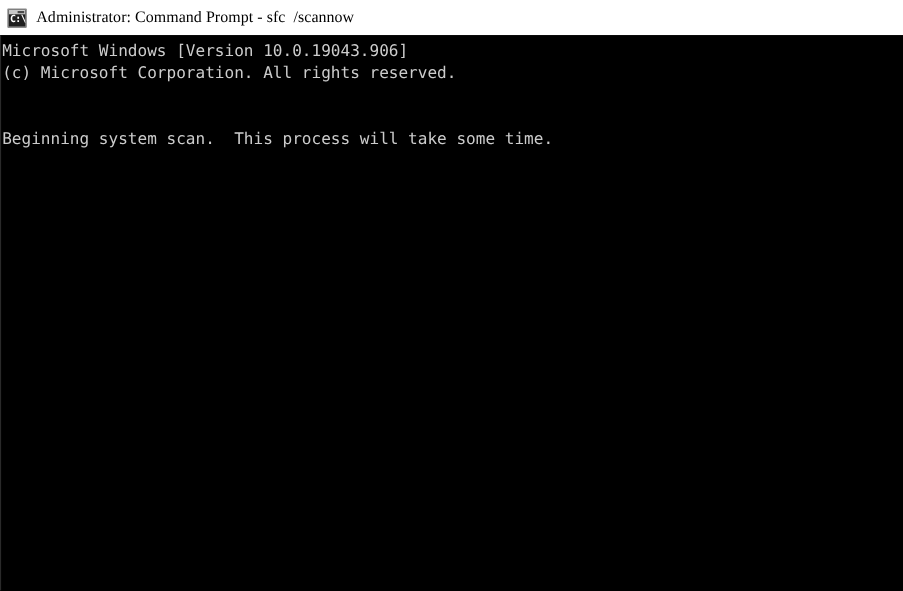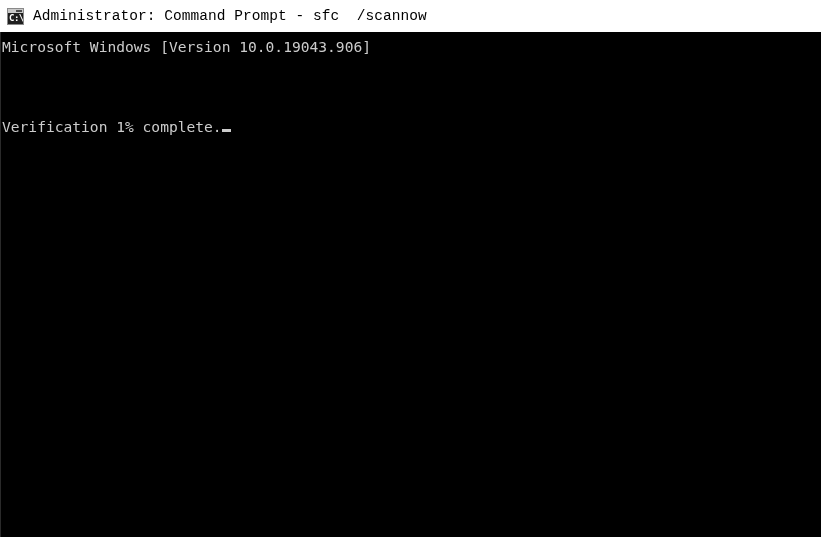--- a/index.html
+++ b/index.html
@@ -67,21 +67,21 @@
     bottom: 0;
     color: #ffffff;
     font-family: "DejaVu Sans Mono", monospace;
     font-size: 9px;
     line-height: 11px;
     font-weight: bold;
     letter-spacing: -0.5px;
     white-space: nowrap;
   }
   .title-text {
-    font-family: Liberation Mono, monospace;
+    font-family: Liberation Serif, serif;
     font-size: 14.5px;
     line-height: 18px;
     color: #000000;
     white-space: pre;
     letter-spacing: 0.05px;
   }
   
   .console {
     position: absolute;
     left: 0;
@@ -129,20 +129,21 @@
       <div class="icon-topbar"></div>
       <div class="icon-dots"></div>
       <div class="icon-prompt">C:\</div>
     </div>
     <div class="title-text">Administrator: Command Prompt - sfc  /scannow</div>
   </div>
 
   <div class="console">
     <div class="console-inner">
       <div class="line">Microsoft Windows [Version 10.0.19043.906]</div>
+      <div class="line">(c) Microsoft Corporation. All rights reserved.</div>
       <div class="line blank"></div>
       <div class="line blank"></div>
+      <div class="line">Beginning system scan.  This process will take some time.</div>
       <div class="line blank"></div>
-      <div class="line"><span>Verification 1% complete.</span><span class="cursor"></span></div>
     </div>
   </div>
 
 </div>
 
 </body></html>

